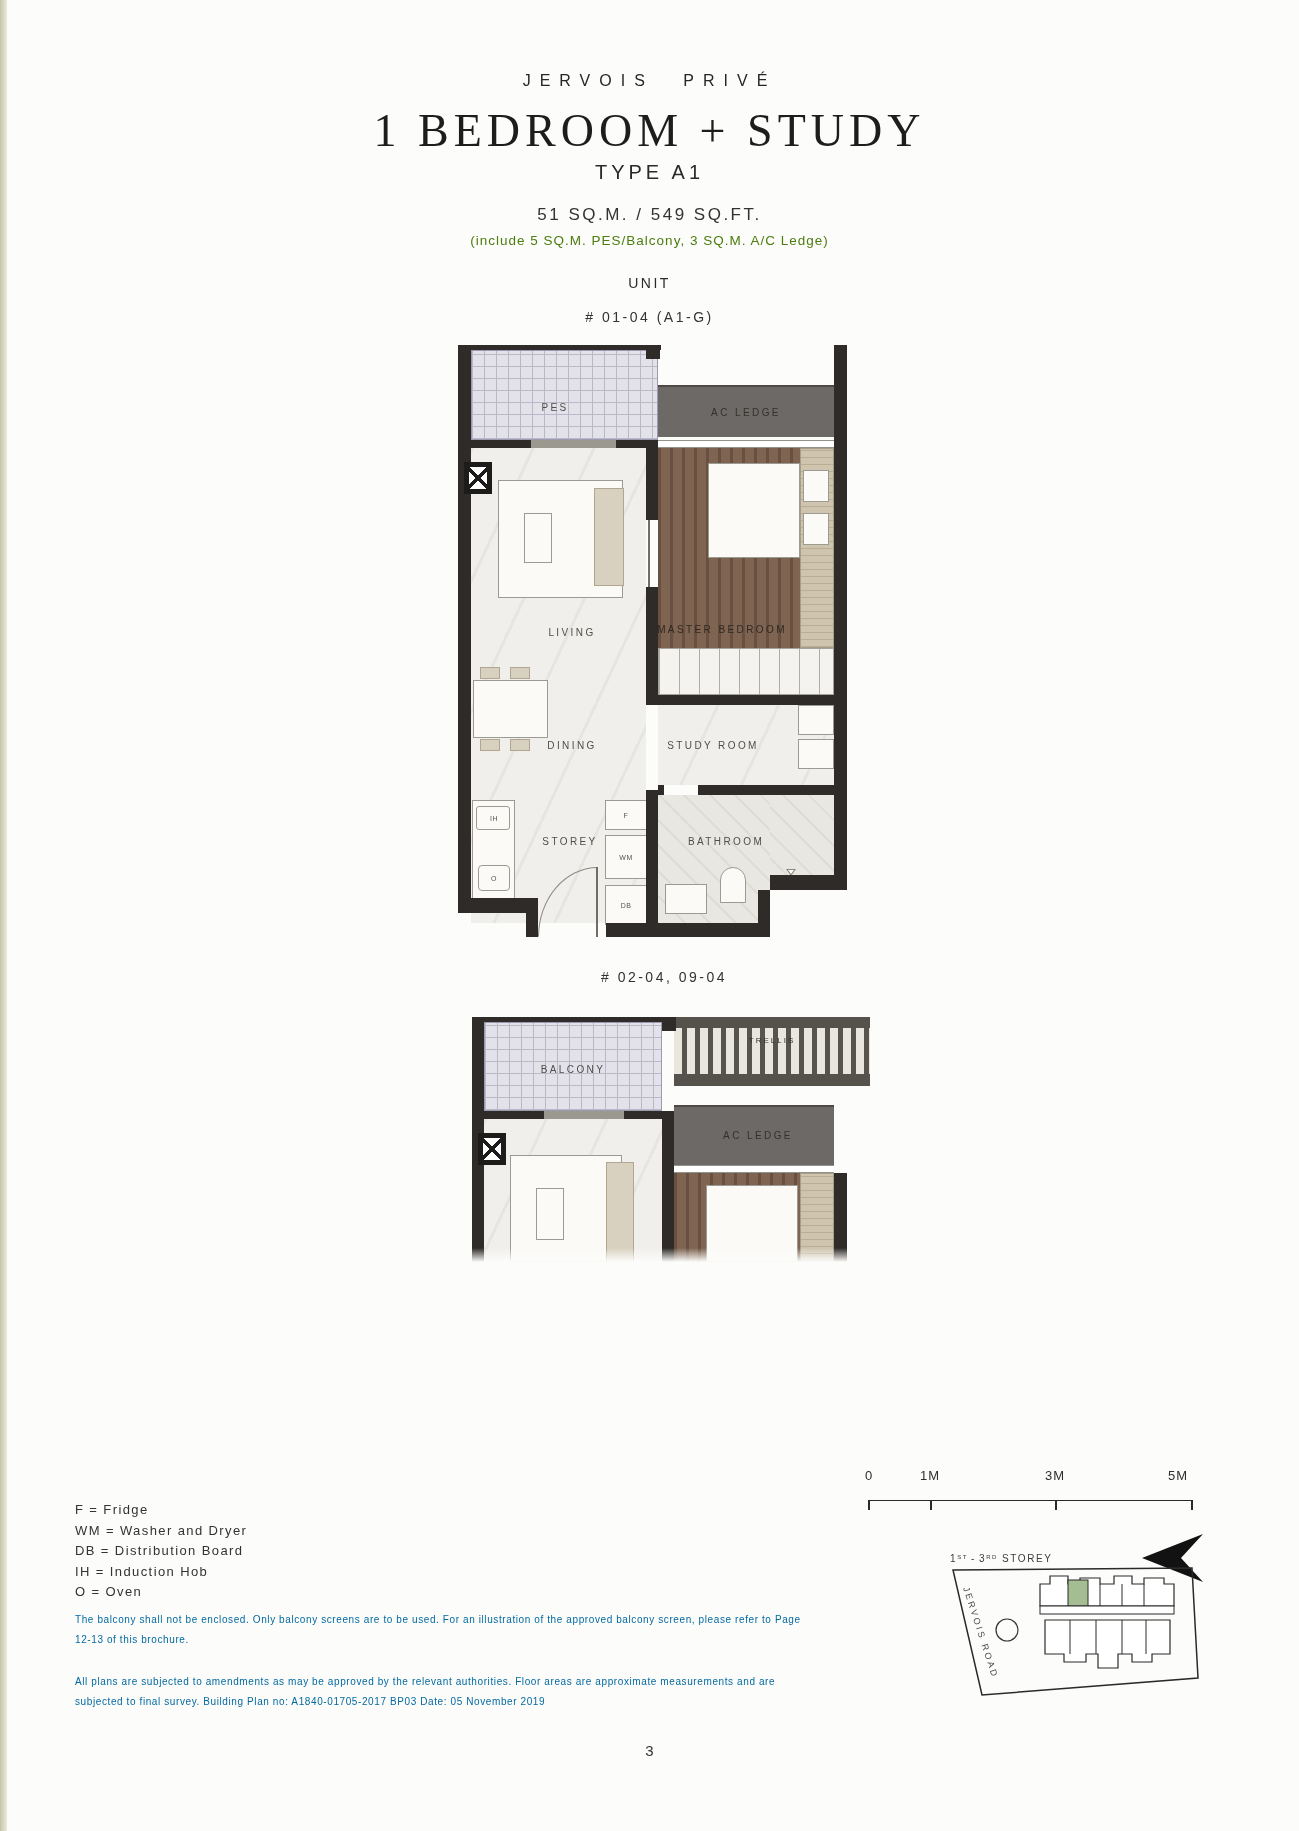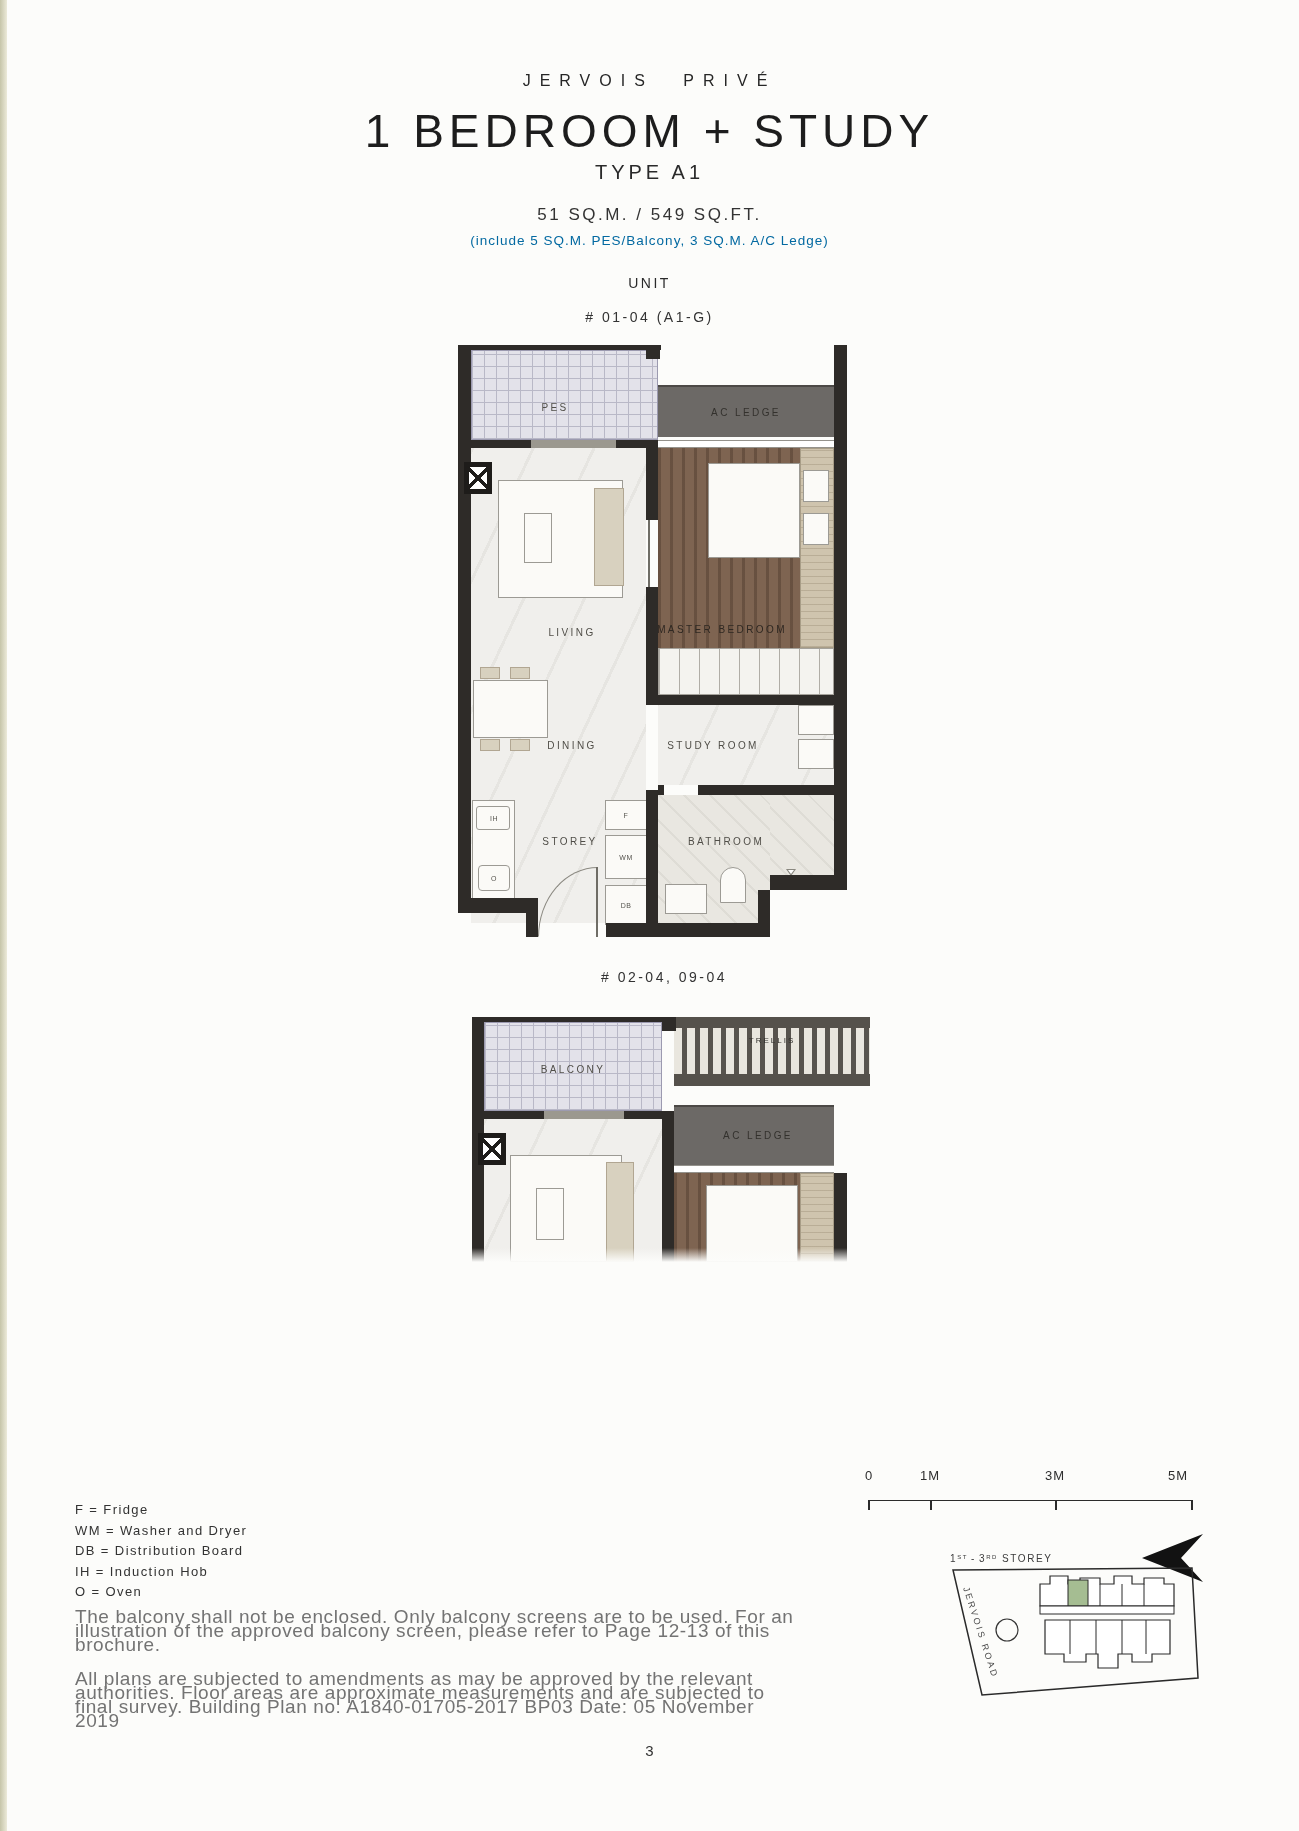--- a/index.html
+++ b/index.html
@@ -39,29 +39,29 @@
      linear-gradient(45deg,transparent 44%,#1e1c1a 44%,#1e1c1a 56%,transparent 56%),
      linear-gradient(135deg,transparent 44%,#1e1c1a 44%,#1e1c1a 56%,transparent 56%),#fff;
      border:5px solid #1e1c1a;box-sizing:border-box}
   .arc{position:absolute;border:1.4px solid #8a8880;border-color:#8a8880 transparent transparent #8a8880;
      border-radius:100% 0 0 0;box-sizing:border-box}
   .doorline{position:absolute;background:#6f6d66}
   .trellis-slats{position:absolute;background:#57534d;
      background-image:repeating-linear-gradient(90deg,#e9e6de 0 8px,#57534d 8px 13px)}
   .trellis-bar{position:absolute;background:#55514b}
   .brand{position:absolute;top:72px;font-size:16px;letter-spacing:9px;word-spacing:16px;color:#262626}
-  .bigtitle{position:absolute;top:104px;font-family:Liberation Sans, sans-serif;font-size:46px;
+  .bigtitle{position:absolute;top:104px;font-family:Liberation Serif, serif;font-size:46px;
      letter-spacing:5px;color:#1d1d1d;font-weight:400}
   .typel{position:absolute;top:161px;font-size:20px;letter-spacing:4px;color:#2a2a2a}
   .areal{position:absolute;top:205px;font-size:17px;letter-spacing:2.5px;color:#333}
-  .arean{position:absolute;top:233px;font-size:13.5px;letter-spacing:1px;color:#0369a1}
+  .arean{position:absolute;top:233px;font-size:13.5px;letter-spacing:1px;color:#4d7c0f}
   .unitl{position:absolute;top:275px;font-size:14px;font-weight:400;letter-spacing:2.5px;color:#2b2b2b}
   .planl{position:absolute;font-size:14px;letter-spacing:2.5px;color:#333}
   .legend-line{font-size:13px;letter-spacing:1.4px;color:#333;line-height:20.5px}
-  .note{position:absolute;font-size:19px;letter-spacing:.6px;color:#737373;line-height:14px}
+  .note{position:absolute;font-size:10px;letter-spacing:.6px;color:#0369a1;line-height:20px}
   .scale-lbl{position:absolute;top:0;transform:translateX(-50%);font-size:13px;letter-spacing:1px;color:#2e2e2e}
   .scale-line{position:absolute;border-top:1.6px solid #2b2b2b}
   .scale-tick{position:absolute;width:1.6px;height:10px;background:#2b2b2b}
   .pagenum{position:absolute;top:1742px;font-size:15px;color:#333}
   .edge{position:absolute;left:0;top:0;width:7px;height:1831px;
      background:linear-gradient(to right,#c6c5a9,#ecead9)}
   .fadeout{position:absolute;left:0;right:0;bottom:0;height:14px;
      background:linear-gradient(to bottom,rgba(252,252,250,0),#fcfcfa)}
   .tri{position:absolute;width:0;height:0;border-left:5px solid transparent;border-right:5px solid transparent;
      border-top:7px solid #8a8880}

